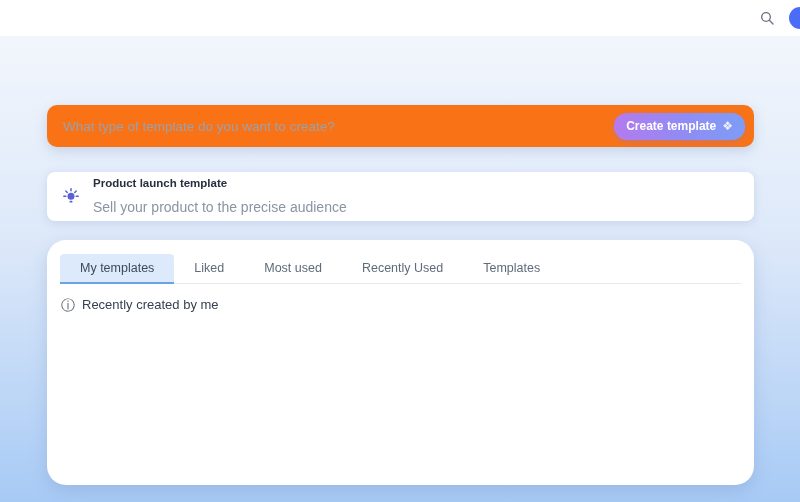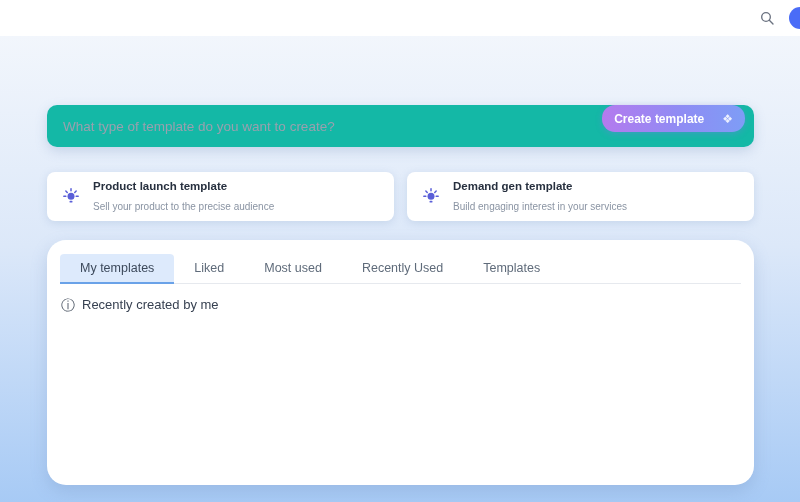--- a/index.html
+++ b/index.html
@@ -44,24 +44,24 @@
     left: 0; top: 36px;
     width: 800px; height: 466px;
     background: linear-gradient(180deg, #f2f6fc 0%, #dce8f9 45%, #a7caf5 100%);
   }
 
   
   .composer {
     position: absolute;
     left: 47px; top: 105px;
     width: 707px; height: 42px;
-    background: #14b8a6;
+    background: #f97316;
     border-radius: 10px;
     box-shadow: 0 4px 12px rgba(110, 140, 185, 0.28);
-    display: flex; 
+    display: flex; align-items: center;
     padding: 0 9px 0 16px;
   }
   .composer input {
     flex: 1;
     border: none; outline: none;
     font-family: "Liberation Sans", sans-serif;
     font-size: 13.5px;
     color: #374151;
     background: transparent;
   }
@@ -69,21 +69,21 @@
   .create-btn {
     border: none;
     height: 27px;
     padding: 0 12px;
     border-radius: 13px;
     background: linear-gradient(90deg, #b47aee 0%, #8f8cf4 55%, #7e9df6 100%);
     color: #ffffff;
     font-family: "Liberation Sans", sans-serif;
     font-size: 12px;
     font-weight: bold;
-    display: flex; align-items: center; gap: 18px;
+    display: flex; align-items: center; gap: 6px;
     cursor: pointer;
     box-shadow: 0 2px 6px rgba(130, 120, 230, 0.35);
   }
   .sparkle-glyph {
     font-size: 12px;
     color: rgba(255,255,255,0.85);
     font-weight: normal;
   }
 
   
@@ -106,21 +106,21 @@
   }
   .card-icon { flex: 0 0 auto; width: 20px; height: 20px; }
   .card-text { display: flex; flex-direction: column; gap: 8px; }
   .card-title {
     font-size: 11.5px;
     font-weight: bold;
     color: #27303f;
     line-height: 1.2;
   }
   .card-sub {
-    font-size: 10px;
+    font-size: 14px;
     color: #8a94a3;
     line-height: 1.2;
     text-align: center;
   }
 
   
   .panel {
     position: absolute;
     left: 47px; top: 240px;
     width: 707px; height: 245px;
@@ -209,37 +209,20 @@
         <line x1="20.6" y1="11" x2="18.2" y2="11"></line>
       </svg>
     </span>
     <span class="card-text">
       <span class="card-title">Product launch template</span>
       <span class="card-sub">Sell your product to the precise audience</span>
     </span>
   </div>
 
 
-  <div class="card">
-    <span class="card-icon">
-      <svg width="20" height="20" viewBox="0 0 24 24" fill="none" stroke="#5a5fd8" stroke-width="1.8" stroke-linecap="round">
-        <circle cx="12" cy="11" r="4.2" fill="#5a5fd8" stroke="none"></circle>
-        <rect x="10.2" y="16.4" width="3.6" height="2.2" rx="1" fill="#5a5fd8" stroke="none"></rect>
-        <line x1="12" y1="2.2" x2="12" y2="4.6"></line>
-        <line x1="5.8" y1="4.8" x2="7.5" y2="6.5"></line>
-        <line x1="18.2" y1="4.8" x2="16.5" y2="6.5"></line>
-        <line x1="3.4" y1="11" x2="5.8" y2="11"></line>
-        <line x1="20.6" y1="11" x2="18.2" y2="11"></line>
-      </svg>
-    </span>
-    <span class="card-text">
-      <span class="card-title">Demand gen template</span>
-      <span class="card-sub">Build engaging interest in your services</span>
-    </span>
-  </div>
 
 </div>
 
 <div class="panel">
   <div class="tabs">
     <div class="tab active">My templates</div>
     <div class="tab">Liked</div>
     <div class="tab">Most used</div>
     <div class="tab">Recently Used</div>
     <div class="tab">Templates</div>

